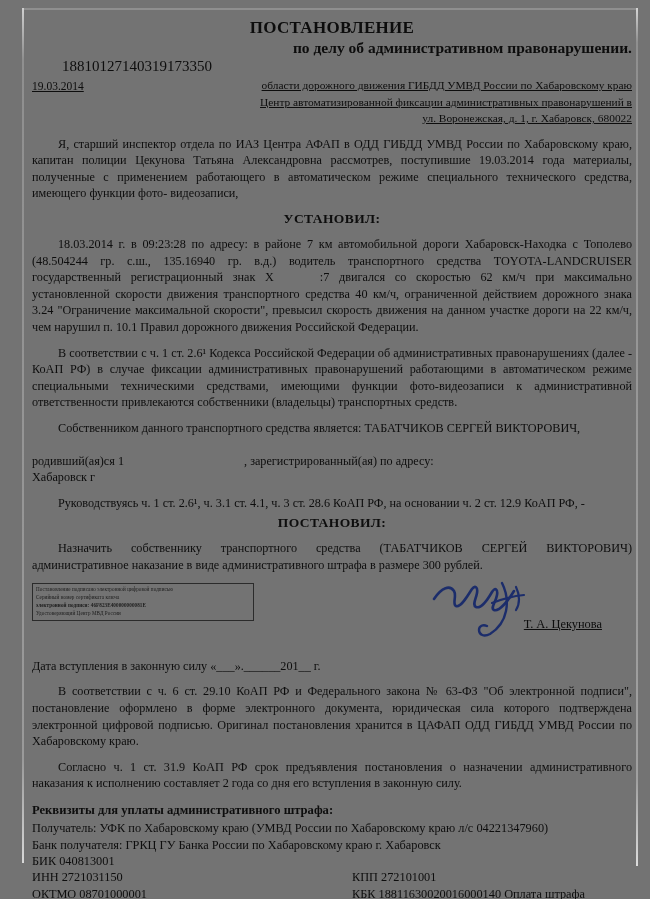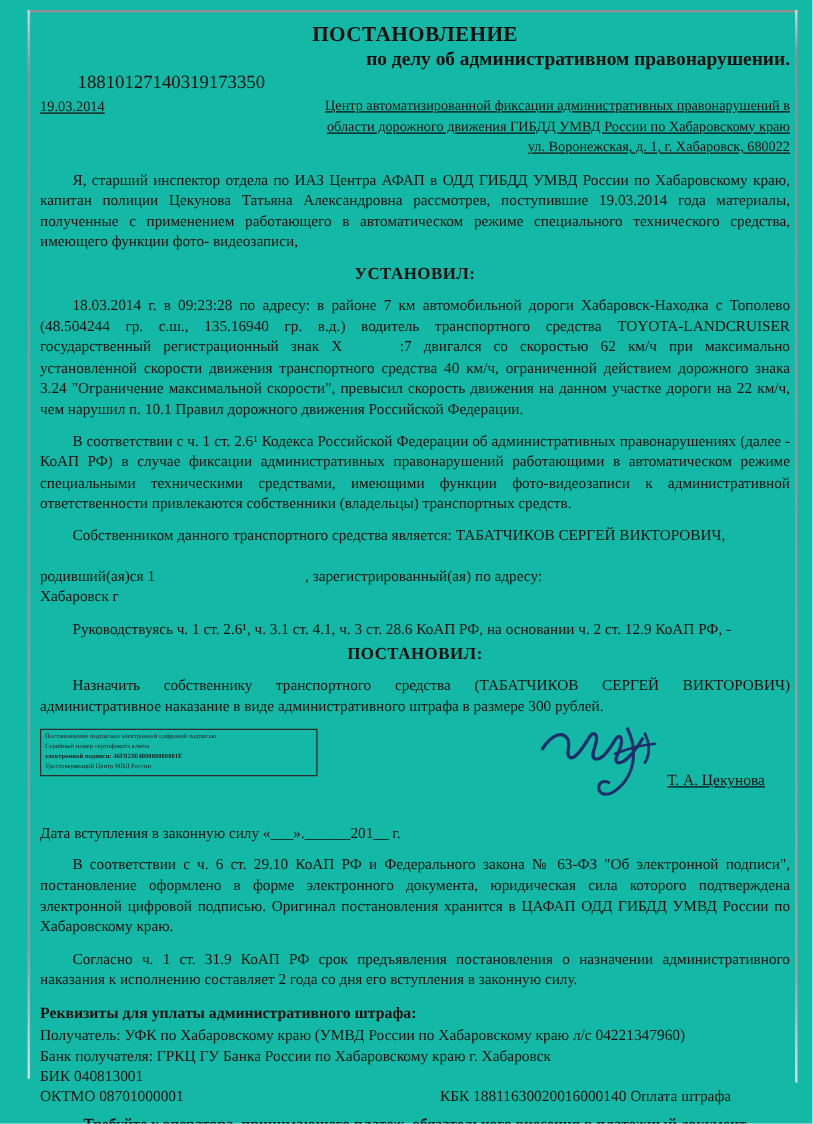--- a/index.html
+++ b/index.html
@@ -8,21 +8,21 @@
     background: #ffffff;
   }
   body {
     font-family: "Liberation Serif", "DejaVu Serif", serif;
     color: #0d0d0d;
   }
   #page {
     position: relative;
     width: 650px;
     height: 899px;
-    background: #14b8a6;
+    background: #737373;
     overflow: hidden;
   }
   
   .sheet-edge-left {
     position: absolute;
     top: 8px; left: 22px;
     width: 2px; height: 855px;
     background: linear-gradient(to bottom, #cfcfcf, #8f8f8f 6%, #9a9a9a 88%, #d8d8d8);
   }
   .sheet-edge-right {
@@ -138,21 +138,21 @@
   .signature {
     position: absolute;
     left: 400px;
     top: -4px;
     width: 120px;
     height: 62px;
     color: #1c2d6b;
   }
   .sig-name {
     position: absolute;
-    right: 20px;
+    right: 30px;
     top: 36px;
     font-size: 12.4px;
     text-decoration: underline;
     white-space: nowrap;
   }
 
   .effective-date {
     font-size: 12.2px;
     margin: 2px 0 0 0;
   }
@@ -195,22 +195,22 @@
 
   <div class="content">
 
     <div class="doc-title">ПОСТАНОВЛЕНИЕ</div>
     <div class="doc-subtitle">по делу об административном правонарушении.</div>
     <div class="doc-number">18810127140319173350</div>
 
     <div class="head-row">
       <div class="head-date">19.03.2014</div>
       <div class="authority">
+        <span>области дорожного движения ГИБДД УМВД России по Хабаровскому краю</span>
         <span>Центр автоматизированной фиксации административных правонарушений в</span>
-        <span>области дорожного движения ГИБДД УМВД России по Хабаровскому краю</span>
         <span>ул. Воронежская, д. 1, г. Хабаровск, 680022</span>
       </div>
     </div>
 
     <p class="body">Я, старший инспектор отдела по ИАЗ Центра АФАП в ОДД ГИБДД УМВД России по Хабаровскому краю, капитан полиции Цекунова Татьяна Александровна рассмотрев, поступившие 19.03.2014 года материалы, полученные с применением работающего в автоматическом режиме специального технического средства, имеющего функции фото- видеозаписи,</p>
 
     <div class="center-bold">УСТАНОВИЛ:</div>
 
     <p class="body"><span>18.03.2014 г. в 09:23:28 по адресу: в районе 7 км автомобильной дороги Хабаровск-Находка с Тополево (48.504244 гр. с.ш., 135.16940 гр. в.д.) водитель транспортного средства TOYOTA-LANDCRUISER государственный регистрационный знак Х</span><span class="redact"></span><span>:7</span> <span>двигался со скоростью 62 км/ч при максимально установленной скорости движения транспортного средства 40 км/ч, ограниченной действием дорожного знака 3.24 "Ограничение максимальной скорости", превысил скорость движения на данном участке дороги на 22 км/ч, чем нарушил п. 10.1 Правил дорожного движения Российской Федерации.</span></p>
 
@@ -253,20 +253,24 @@
     <p class="body">Согласно ч. 1 ст. 31.9 КоАП РФ срок предъявления постановления о назначении административного наказания к исполнению составляет 2 года со дня его вступления в законную силу.</p>
 
     <div class="req-title">Реквизиты для уплаты административного штрафа:</div>
     <div class="req-line">Получатель:  УФК по Хабаровскому краю (УМВД России по Хабаровскому краю л/с 04221347960)</div>
     <div class="req-line">Банк получателя: ГРКЦ ГУ Банка России по Хабаровскому краю г. Хабаровск</div>
 
     <div class="req-cols">
       <div class="col-l">БИК 040813001</div>
     </div>
     <div class="req-cols">
+      <div class="col-l">ИНН 2721031150</div>
+      <div class="col-r">КПП 272101001</div>
+    </div>
+    <div class="req-cols">
       <div class="col-l">ОКТМО 08701000001</div>
       <div class="col-r">КБК 18811630020016000140   Оплата штрафа</div>
     </div>
 
     <div class="req-demand">Требуйте у оператора, принимающего платеж, обязательного внесения в платежный документ</div>
 
   </div>
 </div>
 
 </body></html>

